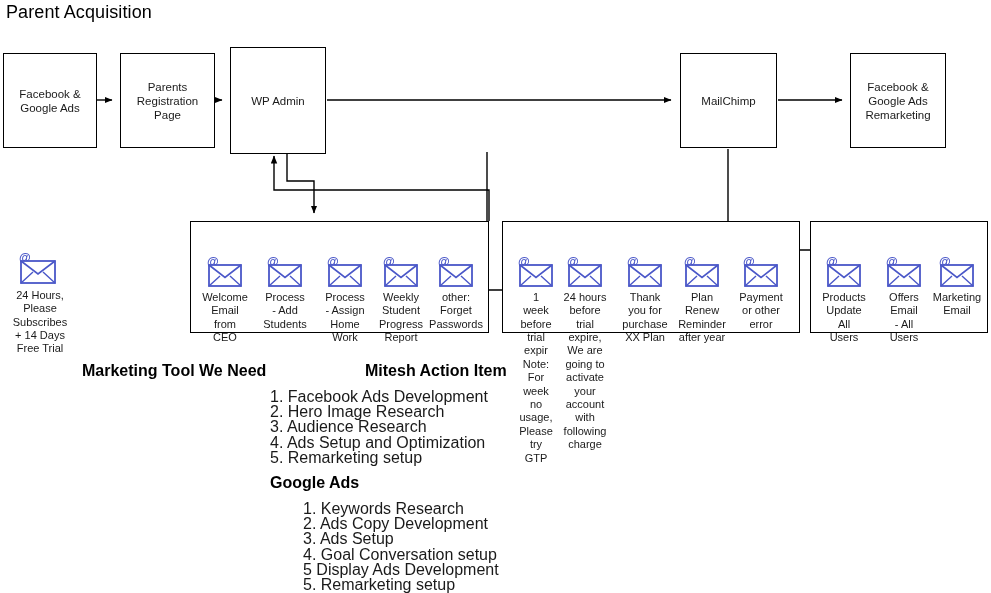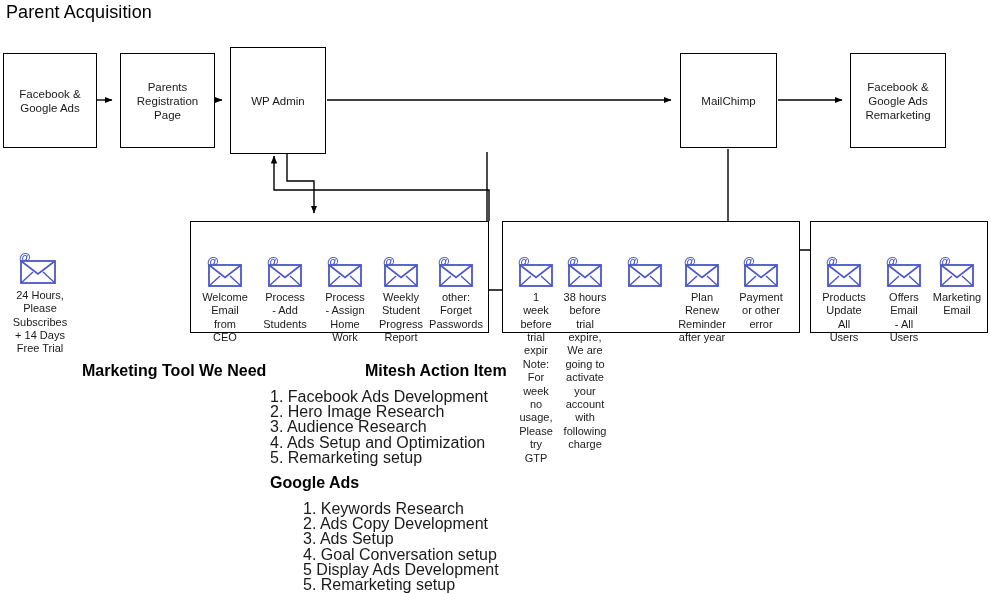--- a/index.html
+++ b/index.html
@@ -237,21 +237,21 @@
 
   <div class="mail" style="left:553px; top:228px;">
     <span class="glyph">
       <svg width="46" height="34" viewBox="0 0 46 34">
         <text x="5" y="11" font-family="'Liberation Sans',sans-serif" font-size="12" font-weight="bold" fill="#4a57c8">@</text>
         <rect x="7" y="10" width="32" height="21" fill="#fff" stroke="#4a57c8" stroke-width="1.8"></rect>
         <path d="M7,10 L23,22.5 L39,10" fill="none" stroke="#4a57c8" stroke-width="1.6"></path>
         <path d="M7,31 L18,21 M39,31 L28,21" fill="none" stroke="#4a57c8" stroke-width="1.4"></path>
       </svg>
     </span>
-    <span class="lbl">38 hours
+    <span class="lbl">24 hours
 before
 trial
 expire,
 We are
 going to
 activate
 your
 account
 with
 following
@@ -260,20 +260,24 @@
 
   <div class="mail" style="left:613px; top:228px;">
     <span class="glyph">
       <svg width="46" height="34" viewBox="0 0 46 34">
         <text x="5" y="11" font-family="'Liberation Sans',sans-serif" font-size="12" font-weight="bold" fill="#4a57c8">@</text>
         <rect x="7" y="10" width="32" height="21" fill="#fff" stroke="#4a57c8" stroke-width="1.8"></rect>
         <path d="M7,10 L23,22.5 L39,10" fill="none" stroke="#4a57c8" stroke-width="1.6"></path>
         <path d="M7,31 L18,21 M39,31 L28,21" fill="none" stroke="#4a57c8" stroke-width="1.4"></path>
       </svg>
     </span>
+    <span class="lbl">Thank
+you for
+purchase
+XX Plan</span>
   </div>
 
   <div class="mail" style="left:670px; top:228px;">
     <span class="glyph">
       <svg width="46" height="34" viewBox="0 0 46 34">
         <text x="5" y="11" font-family="'Liberation Sans',sans-serif" font-size="12" font-weight="bold" fill="#4a57c8">@</text>
         <rect x="7" y="10" width="32" height="21" fill="#fff" stroke="#4a57c8" stroke-width="1.8"></rect>
         <path d="M7,10 L23,22.5 L39,10" fill="none" stroke="#4a57c8" stroke-width="1.6"></path>
         <path d="M7,31 L18,21 M39,31 L28,21" fill="none" stroke="#4a57c8" stroke-width="1.4"></path>
       </svg>

